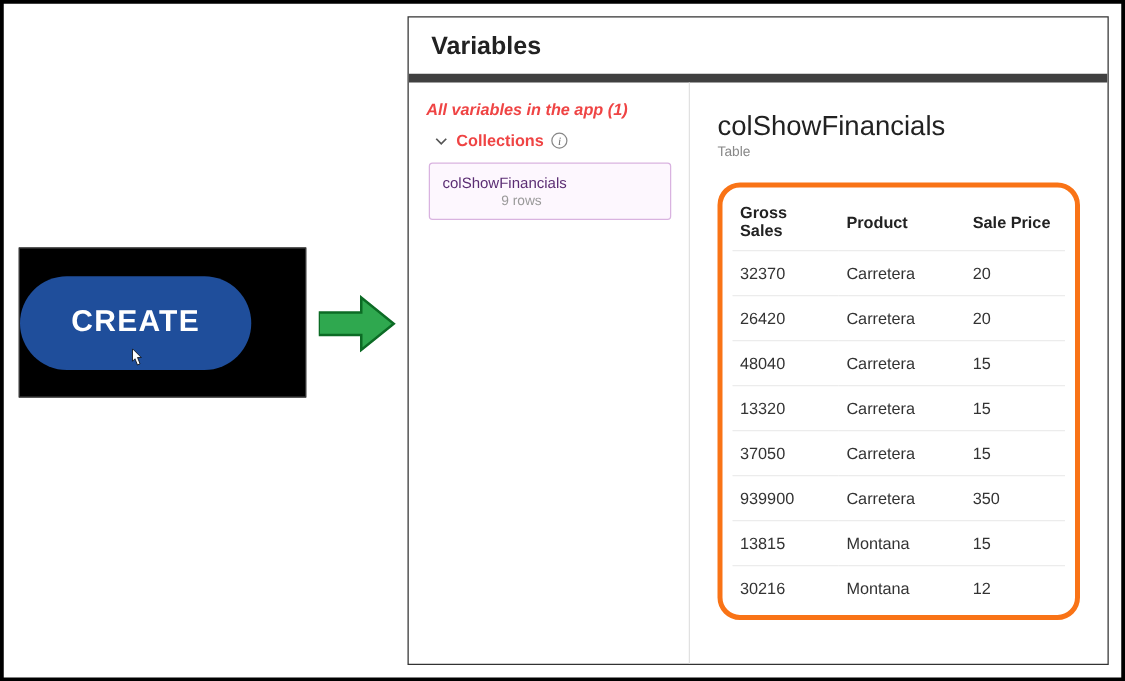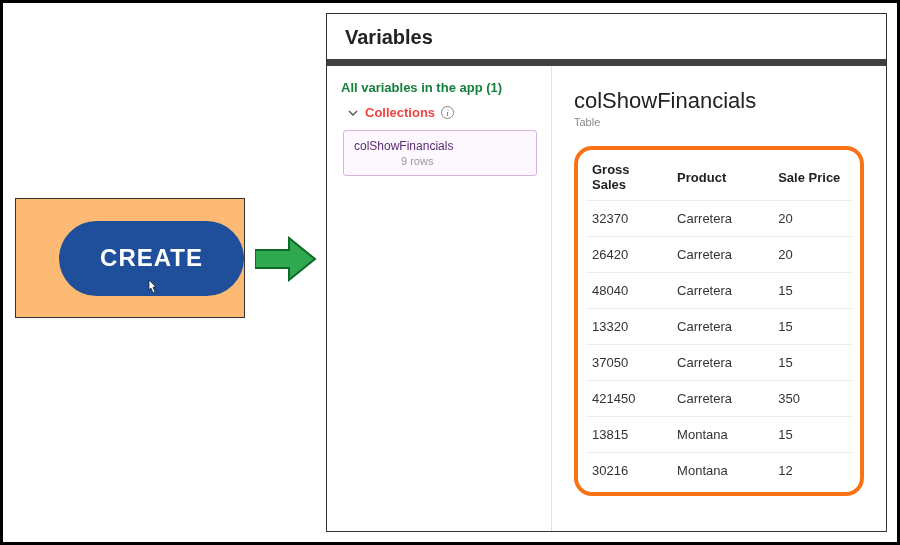--- a/index.html
+++ b/index.html
@@ -18,24 +18,24 @@
       padding: 10px;
     }
     
     .button-card {
       position: absolute;
       left: 12px;
       top: 195px;
       width: 230px;
       height: 120px;
       border: 1px solid #333;
-      background: #fdba74;
+      background: #000000;
       display: flex;
       align-items: center;
-      justify-content: flex-end;
+      justify-content: flex-start;
     }
     .create-btn {
       background: #1f4e9b;
       color: #fff;
       border: none;
       border-radius: 40px;
       width: 185px;
       height: 75px;
       font-size: 24px;
       font-weight: 600;
@@ -82,22 +82,23 @@
       height: calc(100% - 50px);
     }
     .sidebar {
       width: 225px;
       border-right: 1px solid #e1e1e1;
       padding: 14px 14px;
     }
     .all-vars {
       font-size: 13px;
       font-weight: 600;
-      color: #15803d;
+      color: #ef4444;
       margin-bottom: 10px;
+      font-style: italic;
     }
     .tree-row {
       display: flex;
       align-items: center;
       gap: 6px;
       margin-bottom: 10px;
       padding-left: 6px;
     }
     .chevron {
       width: 12px;
@@ -266,21 +267,21 @@
                 <td>13320</td>
                 <td>Carretera</td>
                 <td>15</td>
               </tr>
               <tr>
                 <td>37050</td>
                 <td>Carretera</td>
                 <td>15</td>
               </tr>
               <tr>
-                <td>421450</td>
+                <td>939900</td>
                 <td>Carretera</td>
                 <td>350</td>
               </tr>
               <tr>
                 <td>13815</td>
                 <td>Montana</td>
                 <td>15</td>
               </tr>
               <tr>
                 <td>30216</td>

